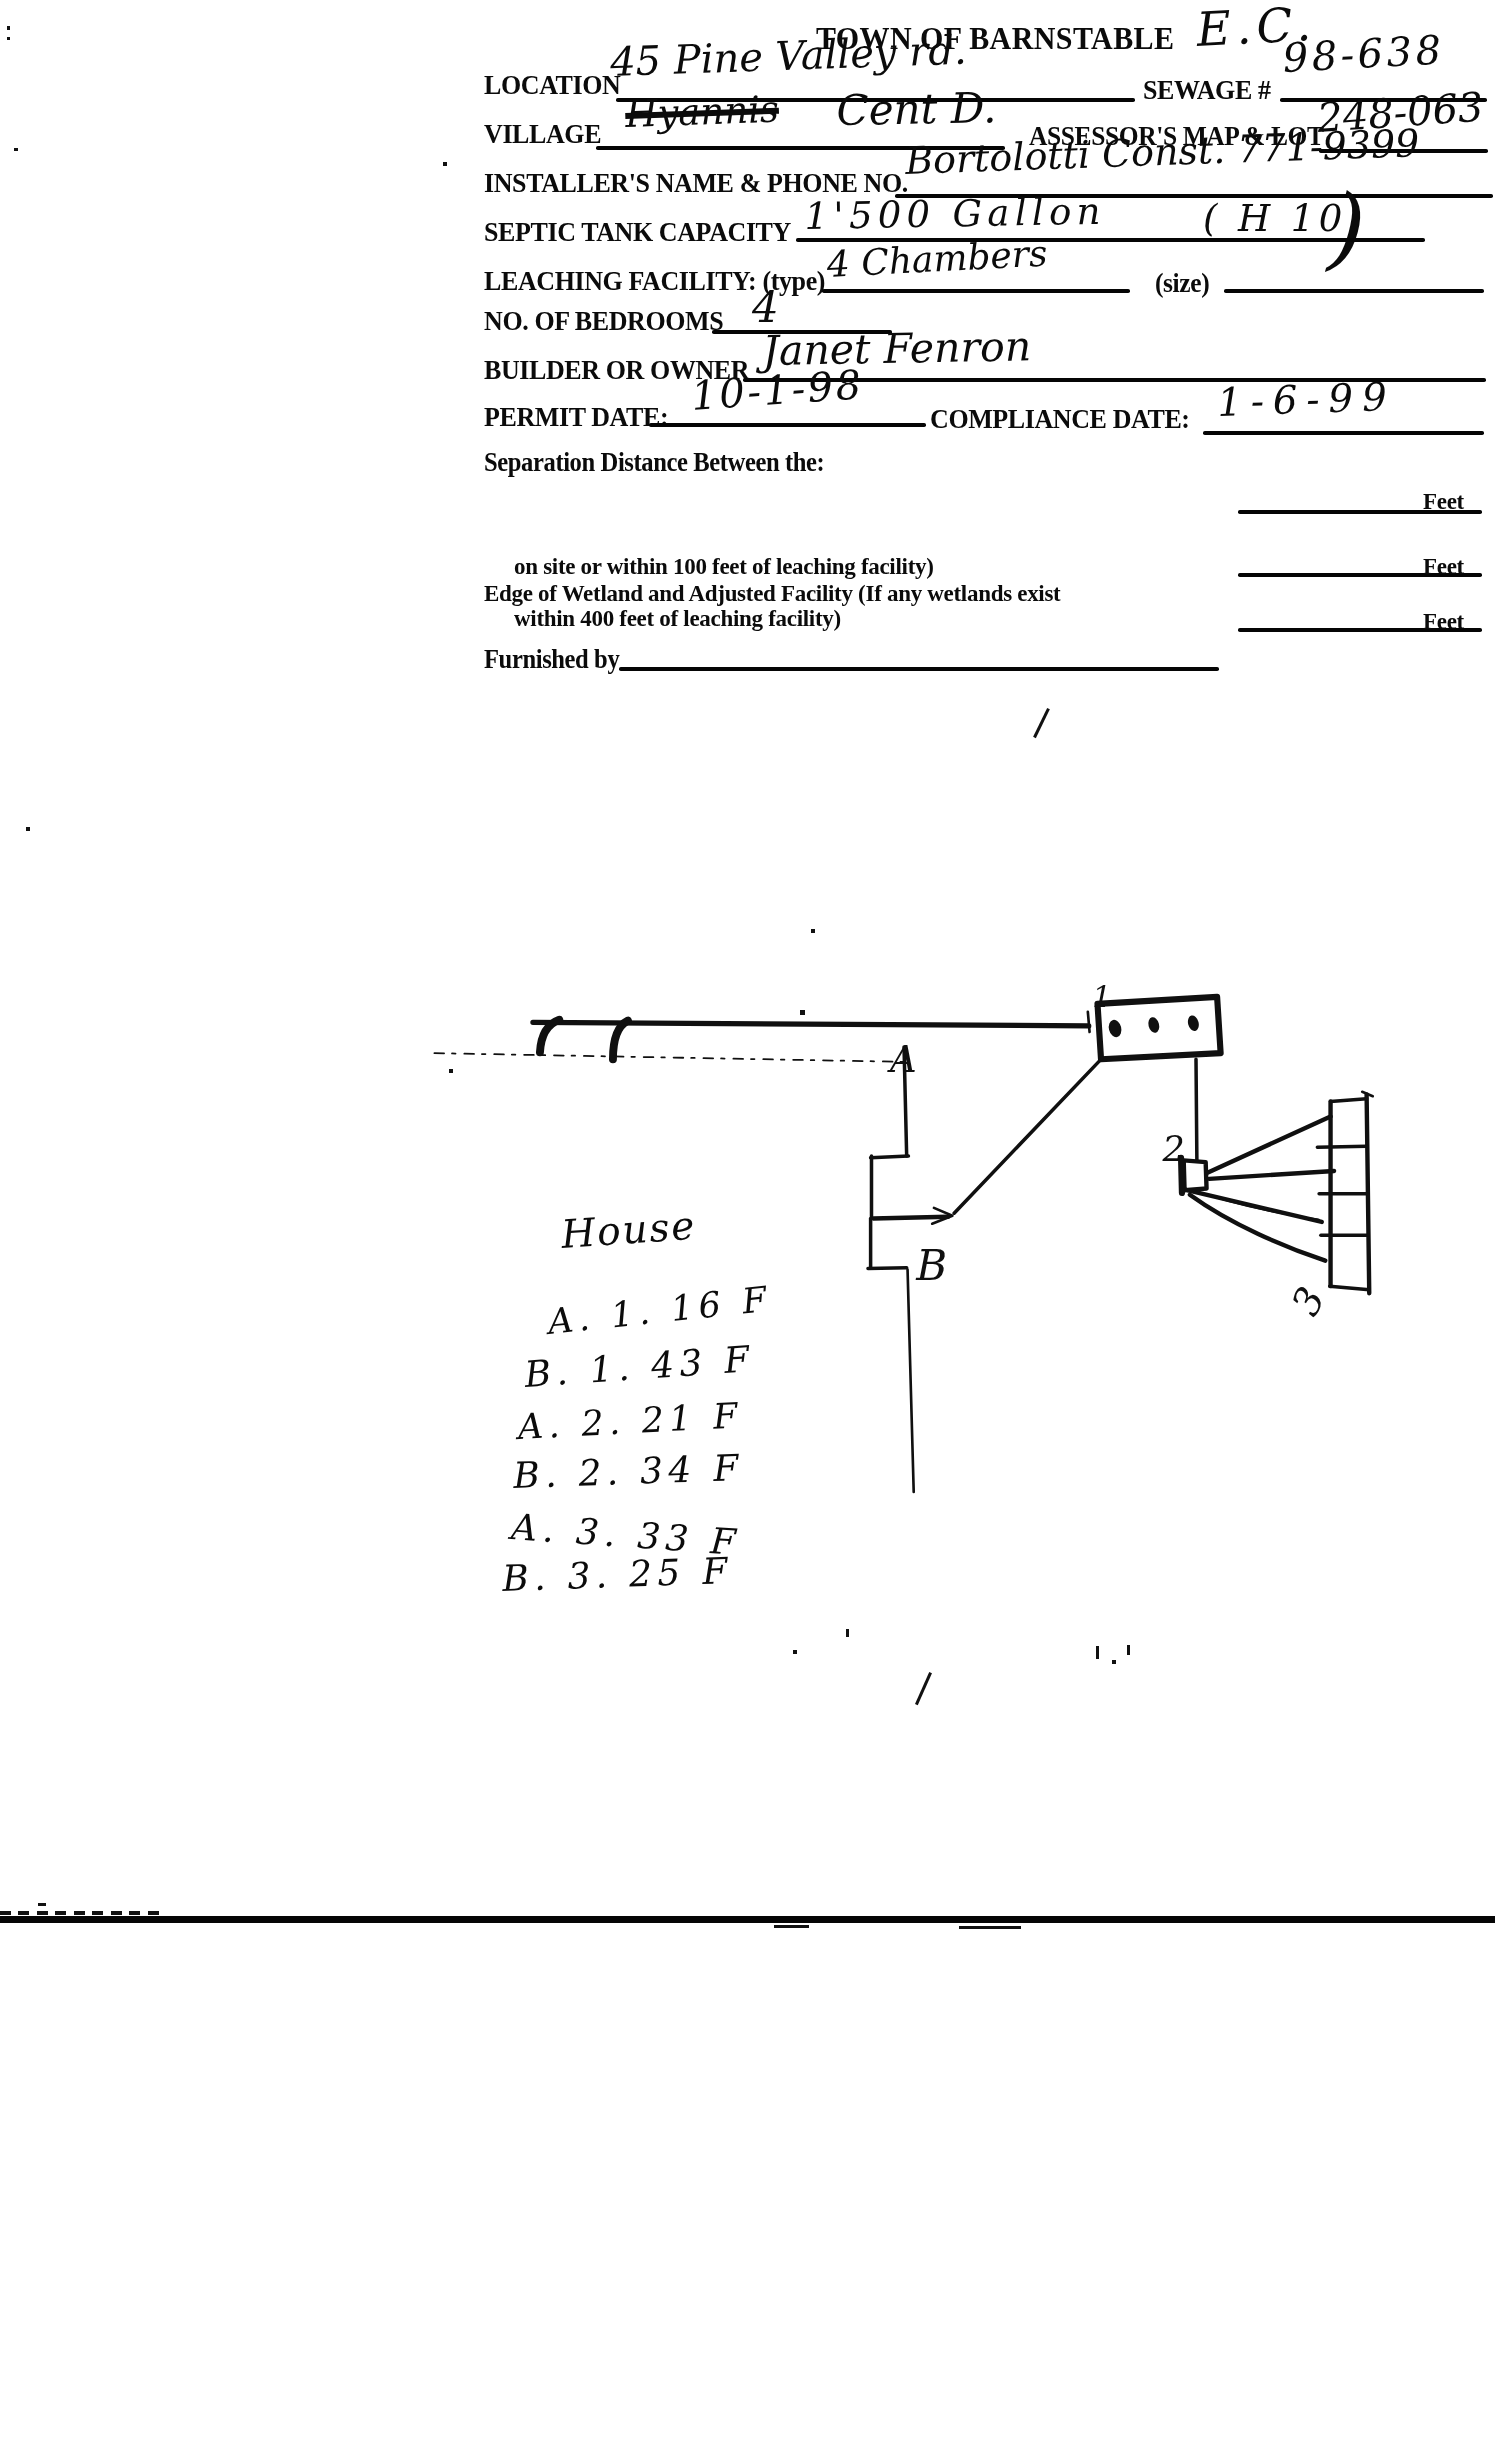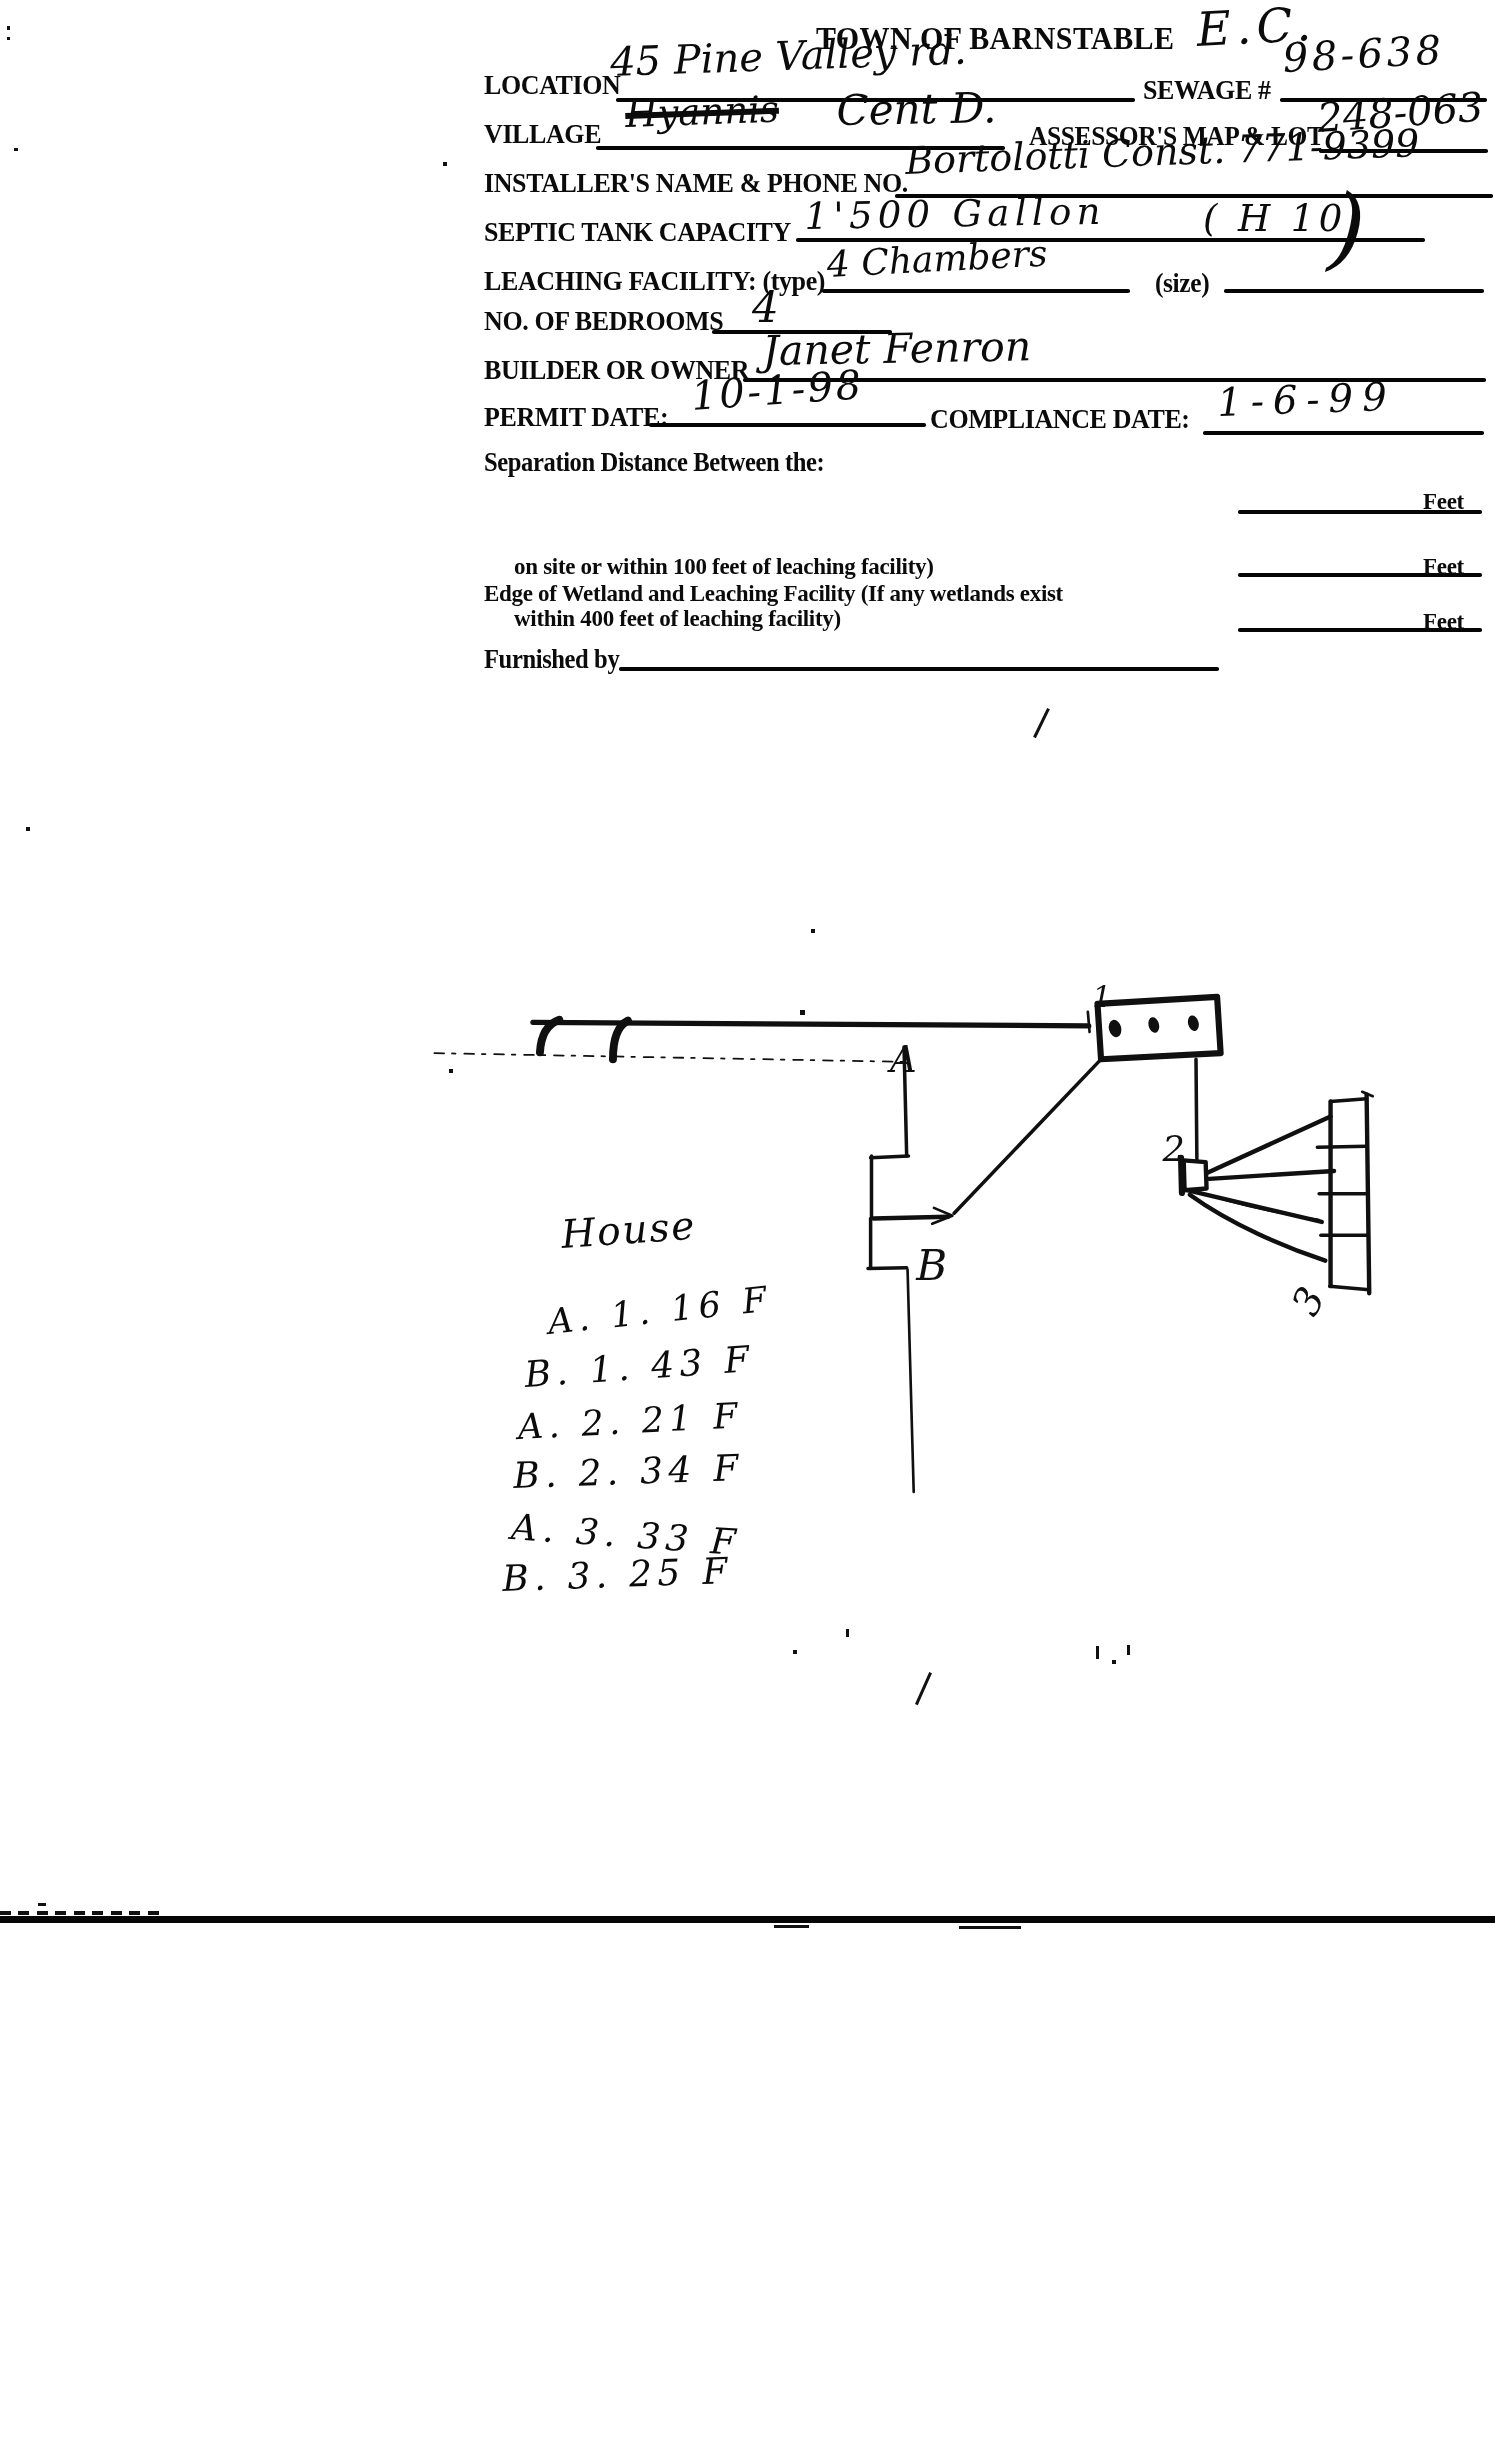--- a/index.html
+++ b/index.html
@@ -77,21 +77,21 @@
 
   <div class="lbl" style="left:484px;top:447px;font-size:24.6px;">Separation Distance Between the:</div>
 
   <div class="ul" style="left:1238px;top:510px;width:244px;height:3.5px;"></div>
   <div class="lbl-sm" style="left:1423px;top:489px;">Feet</div>
 
   <div class="lbl-sm" style="left:514px;top:554px;">on site or within 100 feet of leaching facility)</div>
   <div class="ul" style="left:1238px;top:573px;width:244px;height:3.5px;"></div>
   <div class="lbl-sm" style="left:1423px;top:554px;">Feet</div>
 
-  <div class="lbl-sm" style="left:484px;top:581px;">Edge of Wetland and Leaching Facility (If any wetlands exist</div>
+  <div class="lbl-sm" style="left:484px;top:581px;">Edge of Wetland and Adjusted Facility (If any wetlands exist</div>
   <div class="lbl-sm" style="left:514px;top:606px;">within 400 feet of leaching facility)</div>
   <div class="ul" style="left:1238px;top:628px;width:244px;height:3.5px;"></div>
   <div class="lbl-sm" style="left:1423px;top:609px;">Feet</div>
 
   <div class="lbl" style="left:484px;top:644px;font-size:24.6px;font-weight:600;">Furnished by</div>
   <div class="ul" style="left:619px;top:667px;width:600px;height:4.4px;"></div>
 
   <div class="mark" style="left:1040px;top:707px;width:2.6px;height:32px;transform:rotate(26deg);"></div>
   <div class="mark" style="left:922px;top:1671px;width:2.6px;height:35px;transform:rotate(24deg);"></div>
 

